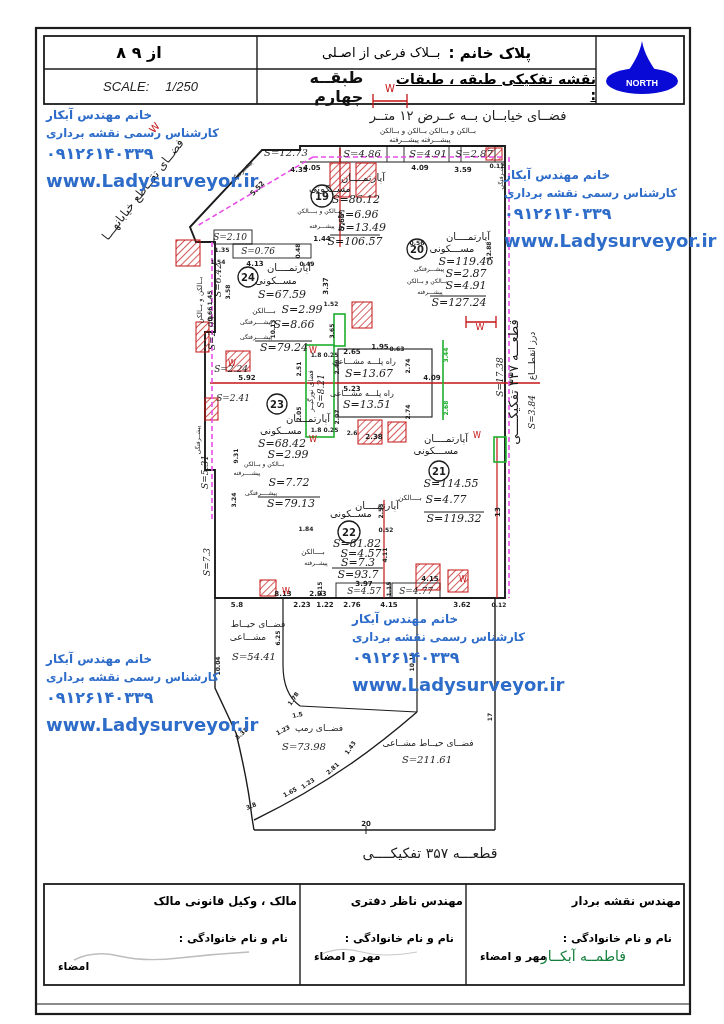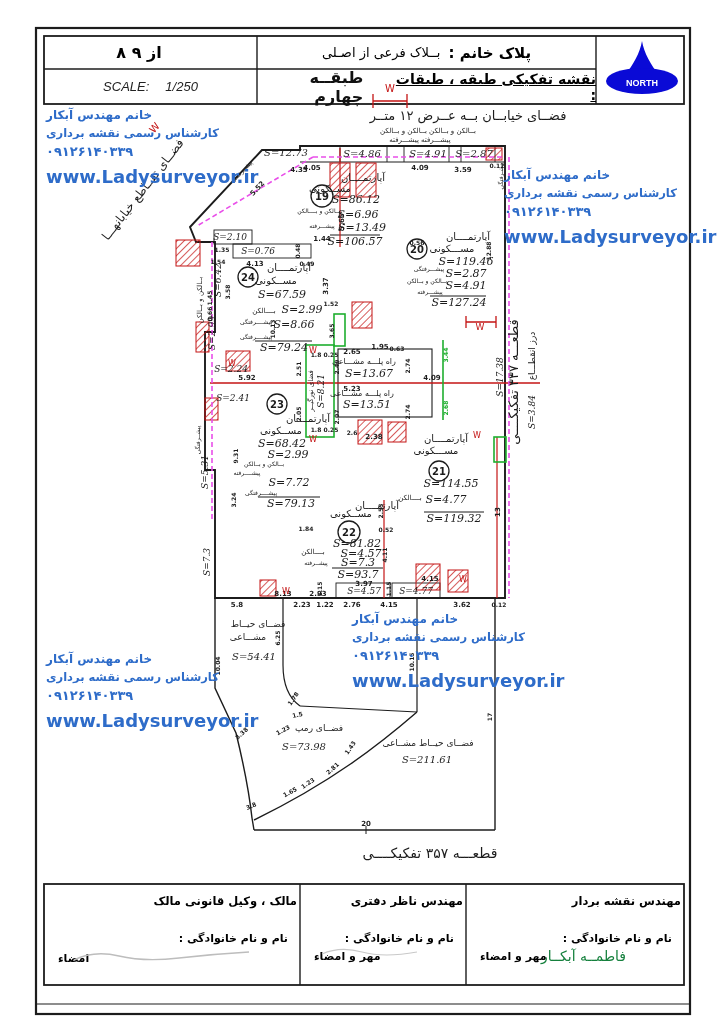--- a/index.html
+++ b/index.html
@@ -16,34 +16,34 @@
   .plate-row .lbl{font-weight:bold;font-size:15px;}
   .title-row{left:257px;top:69px;width:339px;height:35px;direction:rtl;gap:26px;}
   .title-row .lbl{font-weight:bold;font-size:14px;text-decoration:underline;}
   .title-row .val{font-size:16px;font-weight:bold;color:#111;}
   .logo-box{left:596px;top:36px;width:88px;height:68px;flex-direction:column;align-items:flex-end;}
   
   .wm{position:absolute;z-index:5;color:var(--c-blue,#2e6cc9);text-align:left;font-weight:bold;
       direction:rtl;line-height:1.55;}
   .wm .l1{font-size:12px;}
   .wm .l2{font-size:11.5px;}
-  .wm .l3{font-size:13px;letter-spacing:2px;}
+  .wm .l3{font-size:16px;letter-spacing:2px;}
   .wm .l4{font-size:18px;direction:ltr;}
   .wm1{left:46px;top:106px;width:190px;}
   .wm2{left:504px;top:166px;width:200px;}
   .wm3{left:352px;top:610px;width:180px;}
   .wm4{left:46px;top:650px;width:196px;}
   
   .fcell{position:absolute;z-index:4;direction:rtl;}
   .fcell .t{position:absolute;right:3px;top:10px;font-weight:bold;font-size:11.5px;}
   .fcell .n{position:absolute;right:12px;top:48px;font-weight:bold;font-size:11px;text-align:center;}
   .fcell .v{position:absolute;right:58px;top:64px;font-size:14px;color:#15803d;letter-spacing:1px;}
   .fcell .s{position:absolute;left:14px;font-weight:bold;font-size:11px;}
   .fc-owner{left:44px;top:884px;width:256px;height:101px;}
-  .fc-owner .s{bottom:20px;text-align:center;}
+  .fc-owner .s{bottom:12px;text-align:center;}
   .fc-office{left:300px;top:884px;width:166px;height:101px;}
   .fc-office .s{bottom:22px;}
   .fc-surv{left:466px;top:884px;width:218px;height:101px;}
   .fc-surv .s{bottom:22px;}
   .scribble{position:absolute;z-index:3;}
 </style>
 </head>
 <body>
 
 <div class="page">

